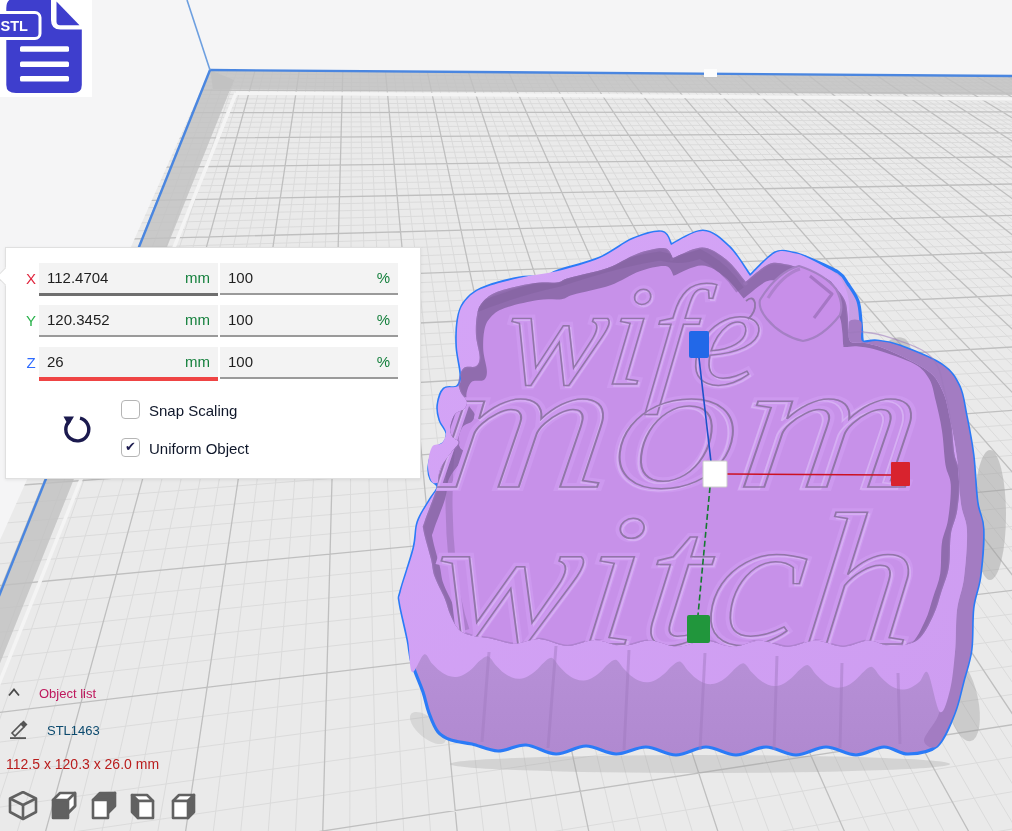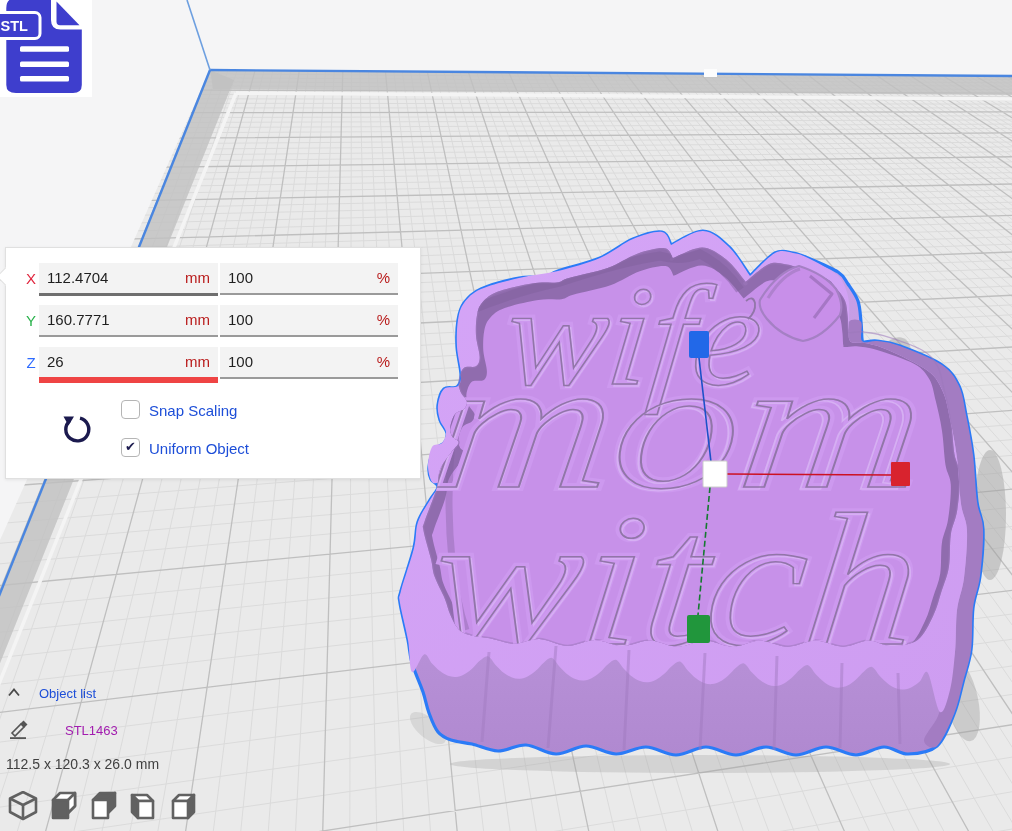--- a/index.html
+++ b/index.html
@@ -5,24 +5,24 @@
 #scene{position:absolute;left:0;top:0;}
 .panel{position:absolute;left:5px;top:247px;width:414px;height:230px;background:#fff;
 border:1px solid #e0e0e0;box-shadow:0 1px 3px rgba(0,0,0,.08);}
 .beak{position:absolute;left:-7px;top:22px;width:12px;height:12px;background:#fff;
 border-left:1px solid #e0e0e0;border-bottom:1px solid #e0e0e0;transform:rotate(45deg);}
 .row{position:absolute;height:32px;}
 .axis{position:absolute;left:17px;width:16px;font-size:15px;line-height:32px;text-align:center;}
 .f1{position:absolute;left:33px;width:179px;height:30px;background:#f3f3f3;}
 .f2{position:absolute;left:214px;width:178px;height:30px;background:#f3f3f3;}
 .fv{position:absolute;left:8px;top:0;font-size:15px;line-height:30px;color:#1f1f1f;}
-.fu{position:absolute;right:8px;top:0;font-size:15px;line-height:30px;color:#b91c1c;}
+.fu{position:absolute;right:8px;top:0;font-size:15px;line-height:30px;color:#15803d;}
 .cb{position:absolute;left:115px;width:17px;height:17px;background:#fff;border:1.5px solid #b5b5b5;border-radius:4px;}
-.cblab{position:absolute;left:143px;font-size:15px;color:#1d4ed8;}
-.blab{position:absolute;font-size:13px;color:#1d4ed8;}
+.cblab{position:absolute;left:143px;font-size:15px;color:#0f172a;}
+.blab{position:absolute;font-size:13px;color:#be185d;}
 </style></head><body>
 <svg id="scene" width="1012" height="831" viewBox="0 0 1012 831">
 <defs>
 <clipPath id="plateclip">
         <polygon points="210,70 1012,76 1012,831 -130,831"></polygon>
       </clipPath>
 <clipPath id="cavclip">
         <path d="M498.1 291.6C506.6 288.4 523.3 284.8 533.1 283.2C542.9 281.7 551.0 283.4 557.0 282.5C563.0 281.6 560.5 280.3 569.0 277.9C577.4 275.5 596.1 272.1 607.6 268.0C619.1 263.9 628.5 256.8 638.0 253.5C647.5 250.2 658.8 247.4 664.6 248.2C670.5 248.9 671.5 256.4 672.9 258.1C674.3 259.7 668.0 259.9 672.9 258.1C677.8 256.3 693.5 247.2 702.4 247.4C711.3 247.7 719.1 253.9 726.3 259.6C733.5 265.3 742.4 278.0 745.6 281.7C748.8 285.4 741.8 284.6 745.6 281.7C749.4 278.8 762.0 267.1 768.6 264.2C775.2 261.3 780.1 263.6 785.2 264.2C790.2 264.8 792.1 265.6 799.0 268.0C805.9 270.4 820.4 275.4 826.6 278.7C832.7 282.0 832.7 284.1 835.8 287.8C838.8 291.5 843.0 295.9 845.0 300.8C847.0 305.6 847.1 311.9 847.7 316.8C848.3 321.6 848.2 327.2 848.6 329.7C849.1 332.3 848.2 331.8 850.5 332.0C852.8 332.3 856.9 330.7 862.4 331.2C868.0 331.8 873.6 332.0 883.6 335.1C893.6 338.1 913.2 344.4 922.2 349.5C931.3 354.6 934.2 359.2 937.9 365.5C941.6 371.9 942.2 378.9 944.3 387.6C946.5 396.4 949.1 407.1 950.8 418.1C952.4 429.2 952.9 444.5 954.4 453.9C956.0 463.3 959.5 465.1 960.0 474.5C960.4 483.9 958.7 500.3 957.2 510.3C955.7 520.3 952.1 525.3 950.8 534.7C949.4 544.1 950.5 557.3 948.9 566.7C947.4 576.1 944.2 583.0 941.6 591.1C939.0 599.2 937.3 607.3 933.3 615.5C929.3 623.6 924.7 634.8 917.6 639.9C910.6 644.9 899.1 645.8 891.0 645.9C882.8 646.1 876.9 640.5 868.9 640.6C860.9 640.7 852.0 646.7 843.1 646.7C834.2 646.7 824.7 640.6 815.5 640.6C806.3 640.6 797.1 646.7 787.9 646.7C778.7 646.7 769.5 640.6 760.3 640.6C751.1 640.6 741.9 646.7 732.7 646.7C723.5 646.7 714.3 640.6 705.1 640.6C695.9 640.6 686.7 646.7 677.5 646.7C668.3 646.7 659.1 640.7 649.9 640.6C640.7 640.5 631.5 646.1 622.3 645.9C613.1 645.8 603.9 639.9 594.7 639.9C585.5 639.9 576.3 646.1 567.1 645.9C557.9 645.8 548.4 639.5 539.5 639.1C530.6 638.7 522.0 643.8 513.8 643.7C505.5 643.5 497.0 639.7 489.8 638.3C482.6 636.9 475.7 636.8 470.5 635.3C465.3 633.8 461.9 632.6 458.6 629.2C455.2 625.8 452.6 619.8 450.3 614.7C448.0 609.6 447.4 605.1 444.8 598.7C442.2 592.4 436.9 583.2 434.6 576.6C432.3 570.0 432.8 566.7 431.0 559.1C429.1 551.5 424.7 537.1 423.6 530.9C422.5 524.7 422.4 528.7 424.5 521.7C426.7 514.8 433.9 497.7 436.5 489.0C439.1 480.2 437.7 475.3 440.2 469.2C442.6 463.1 448.1 456.8 451.2 452.4C454.3 448.0 458.4 445.2 458.6 442.5C458.7 439.8 453.5 438.9 452.1 436.4C450.7 433.9 449.8 430.9 450.3 427.3C450.7 423.6 452.6 417.3 454.9 414.3C457.2 411.3 462.1 411.1 464.1 409.0C466.1 406.8 467.5 404.3 466.8 401.3C466.2 398.4 461.8 395.0 460.4 391.4C459.0 387.9 457.9 383.9 458.6 380.0C459.2 376.1 461.2 370.1 464.1 367.8C467.0 365.5 473.4 368.1 476.0 366.3C478.6 364.5 479.7 362.2 479.7 357.1C479.7 352.1 476.5 342.8 476.0 335.8C475.6 328.8 475.9 320.8 477.0 315.2C478.0 309.7 479.0 306.2 482.5 302.3C486.0 298.3 489.7 294.8 498.1 291.6Z"></path>
       </clipPath>
 <clipPath id="topclip">
@@ -133,31 +133,31 @@
         <span class="fu">mm</span>
       </span>
 <span class="f2" style="border-bottom:2px solid #9a9a9a">
         <span class="fv">100</span>
         <span class="fu">%</span>
       </span>
     </div>
 <div class="row" style="top:57px">
       <span class="axis" style="color:#29b24b">Y</span>
 <span class="f1" style="border-bottom:2px solid #9a9a9a">
-        <span class="fv">160.7771</span>
+        <span class="fv">120.3452</span>
         <span class="fu">mm</span>
       </span>
 <span class="f2" style="border-bottom:2px solid #9a9a9a">
         <span class="fv">100</span>
         <span class="fu">%</span>
       </span>
     </div>
 <div class="row" style="top:99px">
       <span class="axis" style="color:#2e6bff">Z</span>
-<span class="f1" style="border-bottom:6px solid #ef4444">
+<span class="f1" style="border-bottom:4px solid #ef4444">
         <span class="fv">26</span>
         <span class="fu">mm</span>
       </span>
 <span class="f2" style="border-bottom:2px solid #9a9a9a">
         <span class="fv">100</span>
         <span class="fu">%</span>
       </span>
     </div>
 <svg style="position:absolute;left:55px;top:167px" width="32" height="32" viewBox="0 0 32 32">
 <path d="M9,5.5 A11.5,11.5 0 1 0 19,3.2" fill="none" stroke="#1b1a4e" stroke-width="3.4"></path>
@@ -171,22 +171,22 @@
 
 <svg style="position:absolute;left:6px;top:686px" width="24" height="14" viewBox="0 0 24 14">
 <polyline points="3,9.5 8,3.5 13,9.5" fill="none" stroke="#4a4a4a" stroke-width="1.8"></polyline>
   </svg>
 <div class="blab" style="left:39px;top:686px">Object list</div>
 <svg style="position:absolute;left:8px;top:720px" width="22" height="20" viewBox="0 0 22 20">
 <path d="M4,13 L13,4 L16,7 L7,16 Z" fill="none" stroke="#555" stroke-width="1.6"></path>
 <path d="M13,4 L15.5,1.5 L18.5,4.5 L16,7" fill="#555" stroke="#555" stroke-width="1.4"></path>
 <rect x="2" y="17.2" width="16" height="1.8" fill="#555"></rect>
   </svg>
-<div class="blab" style="left:65px;top:723px;color:#a21caf">STL1463</div>
-<div class="blab" style="left:6px;top:756px;font-size:14px;color:#404040">112.5 x 120.3 x 26.0 mm</div>
+<div class="blab" style="left:47px;top:723px;color:#0c4a6e">STL1463</div>
+<div class="blab" style="left:6px;top:756px;font-size:14px;color:#b91c1c">112.5 x 120.3 x 26.0 mm</div>
 <svg style="position:absolute;left:8px;top:791px" width="200" height="30" viewBox="0 0 200 30">
 <g stroke="#616161" stroke-width="2.6" stroke-linejoin="round" fill="none">
 <g transform="translate(2,1)">
 <polygon points="13,0 26,6.5 26,20 13,27 0,20 0,6.5"></polygon>
 <polyline points="0,6.5 13,13 26,6.5"></polyline>
         <line x1="13" y1="13" x2="13" y2="27"></line>
 </g>
 <g transform="translate(42,1)">
 <polygon points="3,8 10,1 25,1 25,14 18,21" fill="#fff"></polygon>
 <polygon points="3,8 18,8 18,26 3,26" fill="#616161"></polygon>

